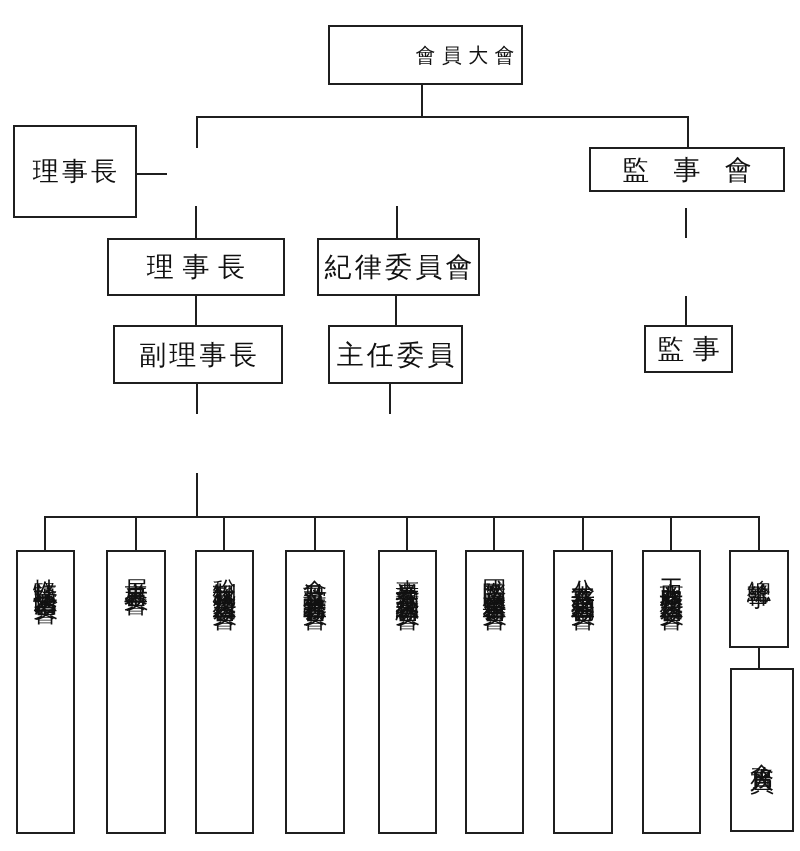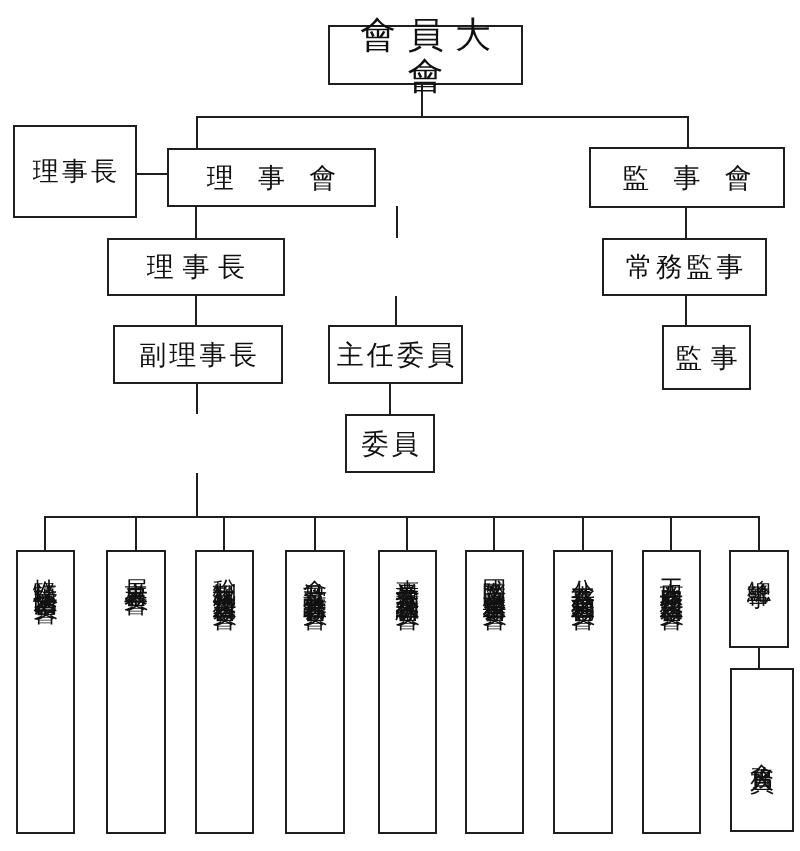--- a/index.html
+++ b/index.html
@@ -21,21 +21,21 @@
     justify-content:center;
     text-align:center;
     font-size:27px;
     line-height:1.15;
   }
   .two-line{flex-direction:column;font-size:26px;line-height:1.45;}
   
   .ls-s{letter-spacing:0.12em;padding-left:0.12em;}
   .ls-m{letter-spacing:0.32em;padding-left:0.32em;}
   .ls-l{letter-spacing:0.90em;padding-left:0.90em;}
-  .big{font-size:36px;}
+  .big{font-size:20px;justify-content:flex-end;}
   
   .vbox{
     position:absolute;
     box-sizing:border-box;
     border:2px solid #1f1f1f;
     background:#ffffff;
     display:flex;
     justify-content:center;
     align-items:flex-start;
   }
@@ -83,53 +83,47 @@
   <div class="line" style="left:758px;top:648px;width:2px;height:20px;"></div>
 
   <div class="box big ls-m" style="left:328px;top:25px;width:195px;height:60px;">
     <span>會員大會</span>
   </div>
 
   <div class="box two-line" style="left:13px;top:125px;width:124px;height:93px;">
     <span class="ls-s">理事長</span>
   </div>
 
-  <div class="box ls-l" style="left:167px;top:148px;width:209px;height:59px;">
-    <span>理事會</span>
-  </div>
 
-  <div class="box ls-l" style="left:589px;top:147px;width:196px;height:61px;text-align:center;">
+  <div class="box ls-l" style="left:589px;top:147px;width:196px;height:45px;text-align:center;">
     <span>監事會</span>
   </div>
 
   <div class="box ls-m" style="left:107px;top:238px;width:178px;height:58px;">
     <span>理事長</span>
   </div>
 
+  <div class="box ls-s" style="left:317px;top:238px;width:163px;height:58px;">
+    <span>紀律委員會</span>
+  </div>
 
-  <div class="box ls-s" style="left:602px;top:238px;width:165px;height:58px;">
-    <span>常務監事</span>
-  </div>
 
   <div class="box ls-s" style="left:113px;top:325px;width:170px;height:59px;justify-content:center;">
     <span>副理事長</span>
   </div>
 
   <div class="box ls-s" style="left:328px;top:325px;width:135px;height:59px;">
     <span>主任委員</span>
   </div>
 
-  <div class="box ls-m" style="left:662px;top:325px;width:89px;height:65px;">
+  <div class="box ls-m" style="left:644px;top:325px;width:89px;height:48px;">
     <span>監事</span>
   </div>
 
 
-  <div class="box ls-s" style="left:345px;top:414px;width:90px;height:59px;">
-    <span>委員</span>
-  </div>
 
   <div class="vbox" style="left:16px;top:550px;width:59px;height:284px;">
     <div class="vtext">性騷擾防治委員會</div>
   </div>
 
   <div class="vbox" style="left:106px;top:550px;width:60px;height:284px;">
     <div class="vtext">屏東委員會</div>
   </div>
 
   <div class="vbox" style="left:195px;top:550px;width:59px;height:284px;">

